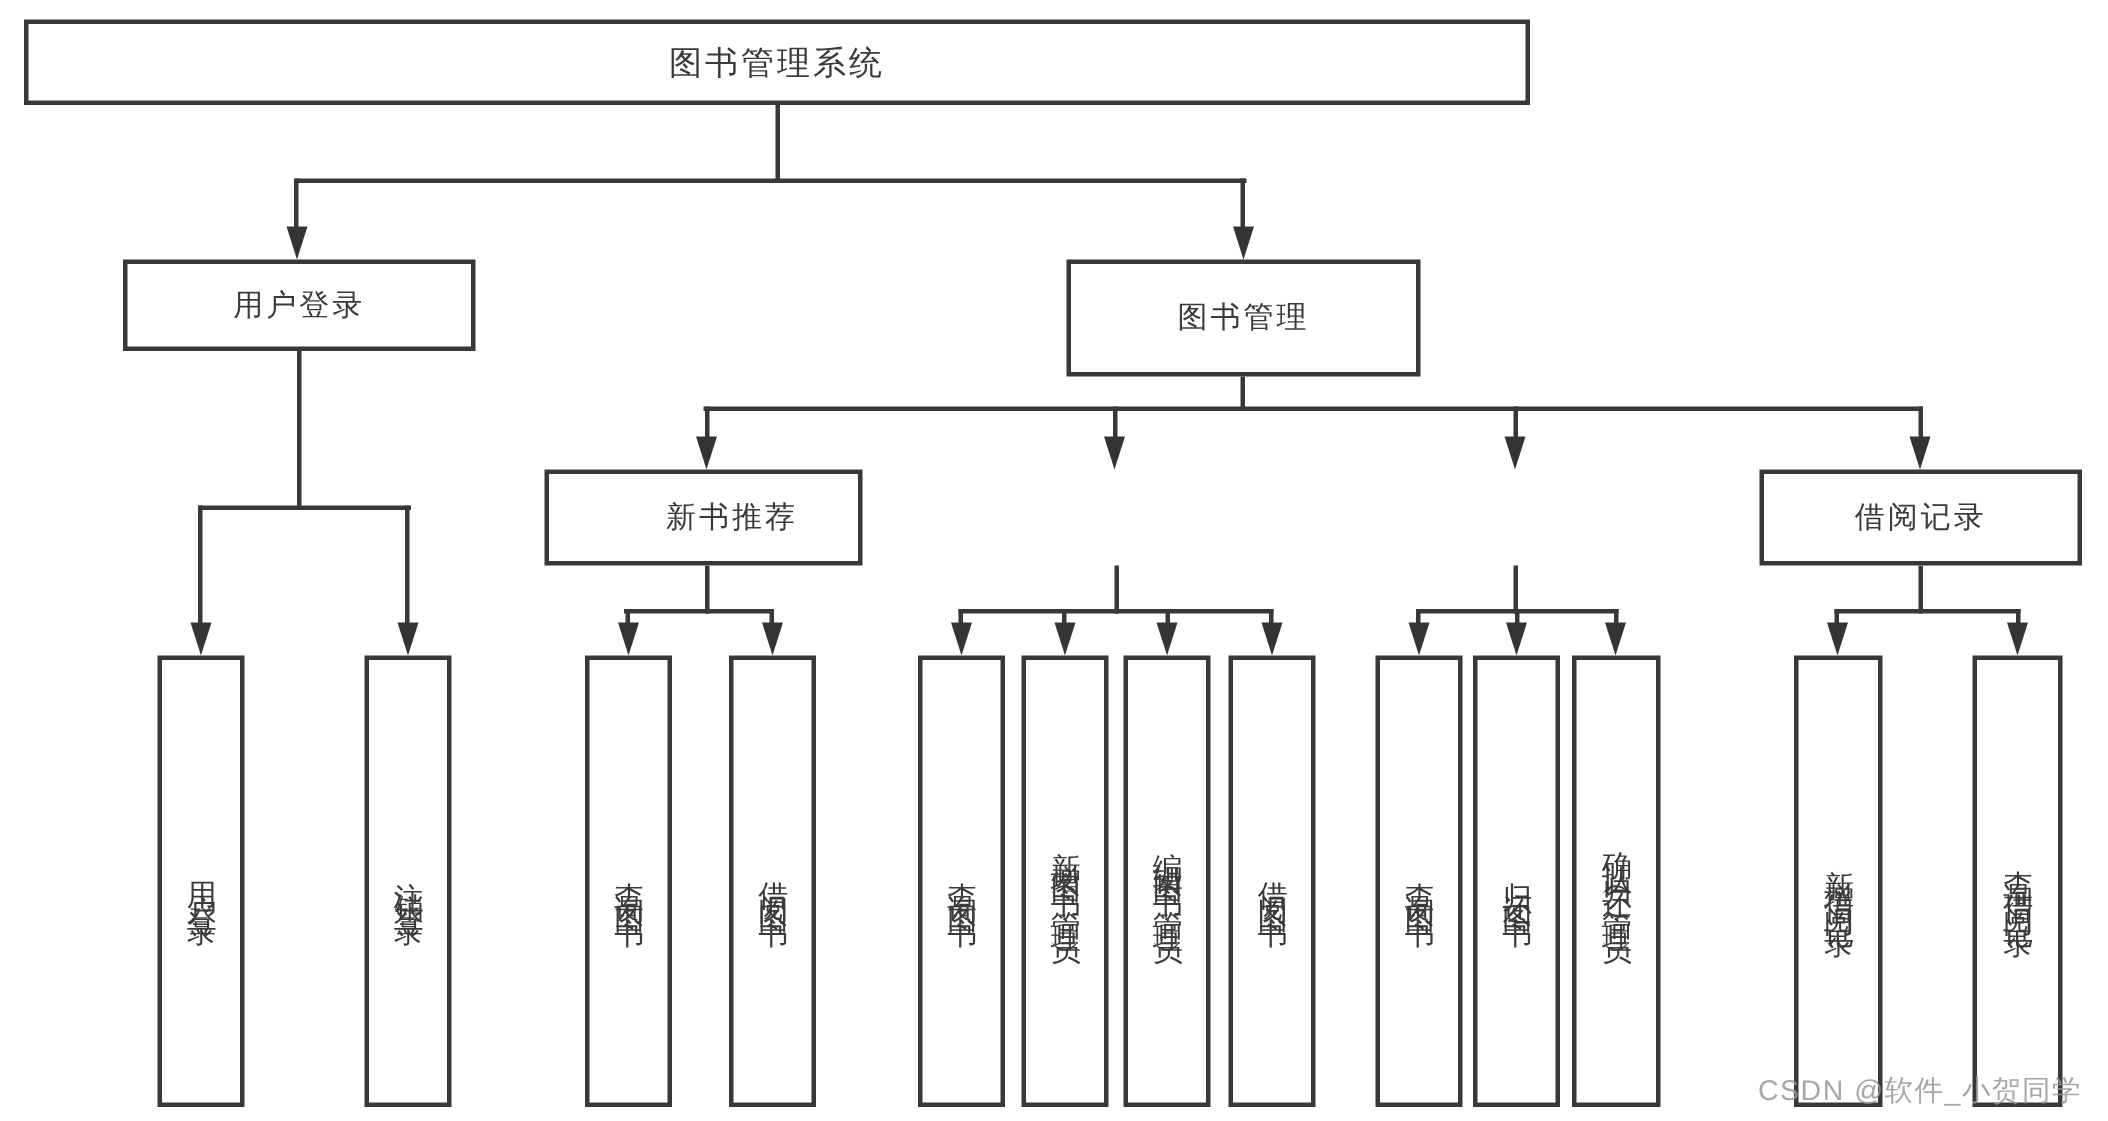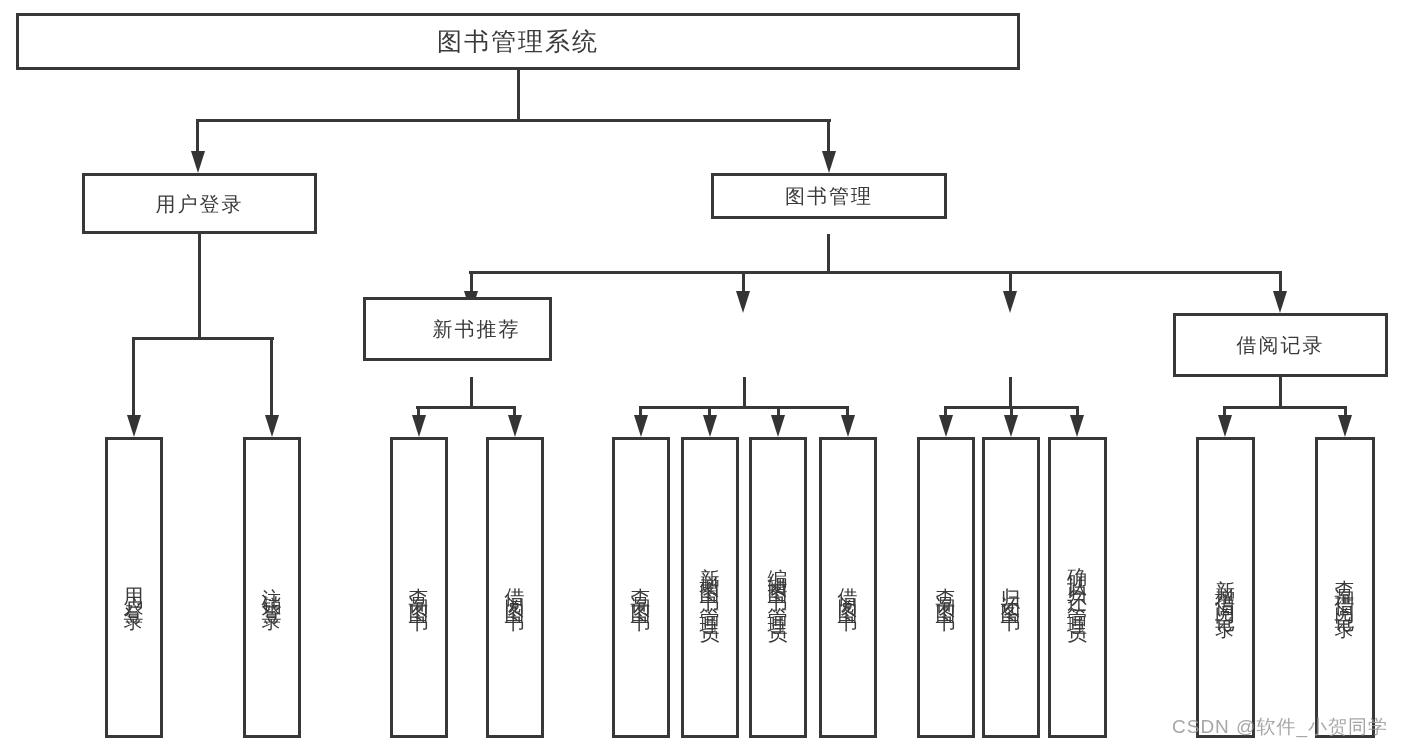--- a/index.html
+++ b/index.html
@@ -18,41 +18,41 @@
     border:3px solid #383838;
     color:#3a3a3a;
     display:flex;
     align-items:center;
     justify-content:center;
     font-size:20px;
     letter-spacing:2px;
     line-height:1;
     z-index:2;
   }
-  .root-box{font-size:25px;text-align:right;}
+  .root-box{font-size:22px;text-align:right;}
   .vert{
     writing-mode:vertical-rl;
     letter-spacing:8px;
     font-size:20px;
   }
   .h{position:absolute;height:3px;background:#383838;z-index:1;}
   .v{position:absolute;width:3px;background:#383838;z-index:1;}
   .arrow{
     position:absolute;
     width:0;height:0;
     border-left:7px solid transparent;
     border-right:7px solid transparent;
     border-top:22px solid #343434;
     z-index:1;
   }
   
   .n-root   {left:16px;  top:13px;  width:1004px; height:57px;}
   .n-login  {left:82px;  top:173px; width:235px;  height:61px;}
-  .n-mgmt   {left:711px; top:173px; width:236px;  height:46px;}
-  .n-new    {left:363px; top:297px; width:189px;  height:64px;padding-left:38px;}
+  .n-mgmt   {left:711px; top:173px; width:236px;  height:78px;}
+  .n-new    {left:363px; top:313px; width:212px;  height:64px;padding-left:38px;}
   .n-borrow {left:633px; top:313px; width:217px;  height:64px;}
   .n-current{left:903px; top:313px; width:215px;  height:64px;}
   .n-record {left:1173px;top:313px; width:215px;  height:64px;}
   .leaf{top:437px;height:301px;}
   .n-l-login1 {left:105px; width:58px;}
   .n-l-login2 {left:243px; width:58px;}
   .n-l-new1   {left:390px; width:58px;}
   .n-l-new2   {left:486px; width:58px;}
   .n-l-bor1   {left:612px; width:58px;}
   .n-l-bor2   {left:681px; width:58px;}

